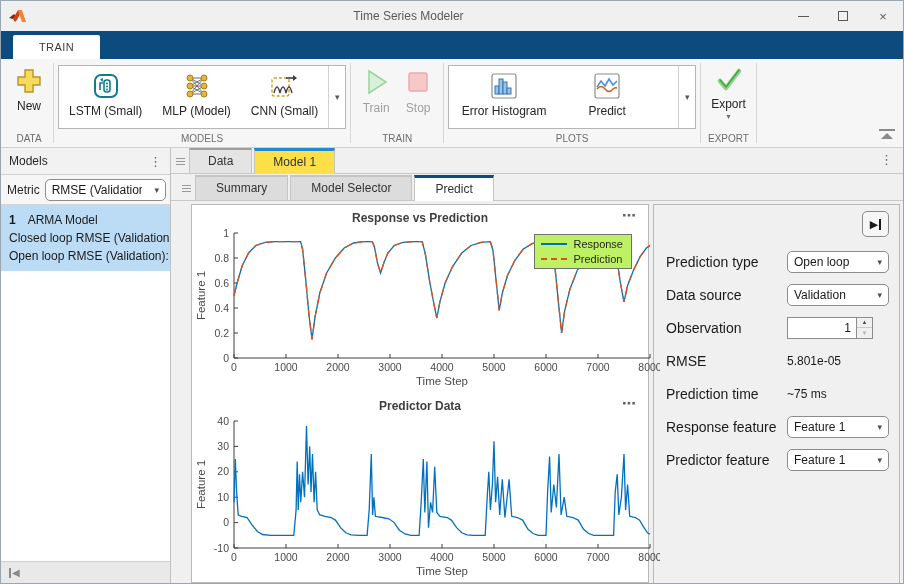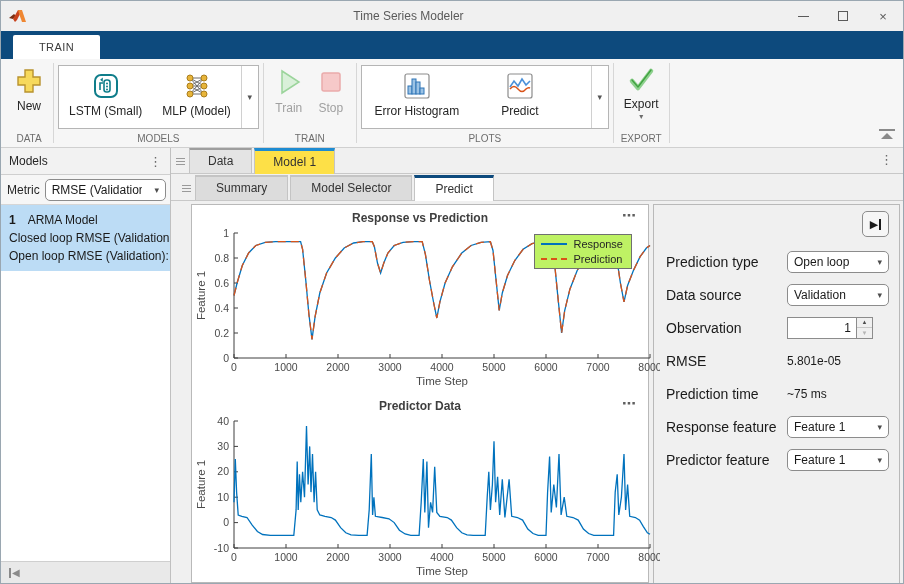--- a/index.html
+++ b/index.html
@@ -169,20 +169,29 @@
               <g fill="#e8b53a" stroke="#a97d1d" stroke-width="1">
                 <circle cx="8" cy="7" r="3"></circle>
                   <circle cx="8" cy="15" r="3"></circle>
                   <circle cx="8" cy="23" r="3"></circle>
                 <circle cx="22" cy="7" r="3"></circle>
                   <circle cx="22" cy="15" r="3"></circle>
                   <circle cx="22" cy="23" r="3"></circle>
               </g>
             </svg>
             <span class="glabel">MLP (Model)</span>
+          </div>
+          <div class="gallery-item">
+            <svg width="30" height="30" viewBox="0 0 30 30">
+              <rect x="3" y="7" width="17" height="18" rx="2" fill="none" stroke="#c9a227" stroke-width="1.4" stroke-dasharray="3 2"></rect>
+              <path d="M5 22 q3,-12 6,0 q3,-12 6,0 q3,-12 6,0" fill="none" stroke="#3f3f3f" stroke-width="1.4"></path>
+              <path d="M17 7 h7" stroke="#3f3f3f" stroke-width="1.6" fill="none"></path>
+              <path d="M24 4 l4,3 -4,3 z" fill="#3f3f3f"></path>
+            </svg>
+            <span class="glabel">CNN (Small)</span>
           </div>
           <div class="gallery-drop">
               <span>▾</span>
             </div>
         </div>
       </div>
       <div class="ts-label">MODELS</div>
     </div>
     <div class="ts-sep"></div>
 

